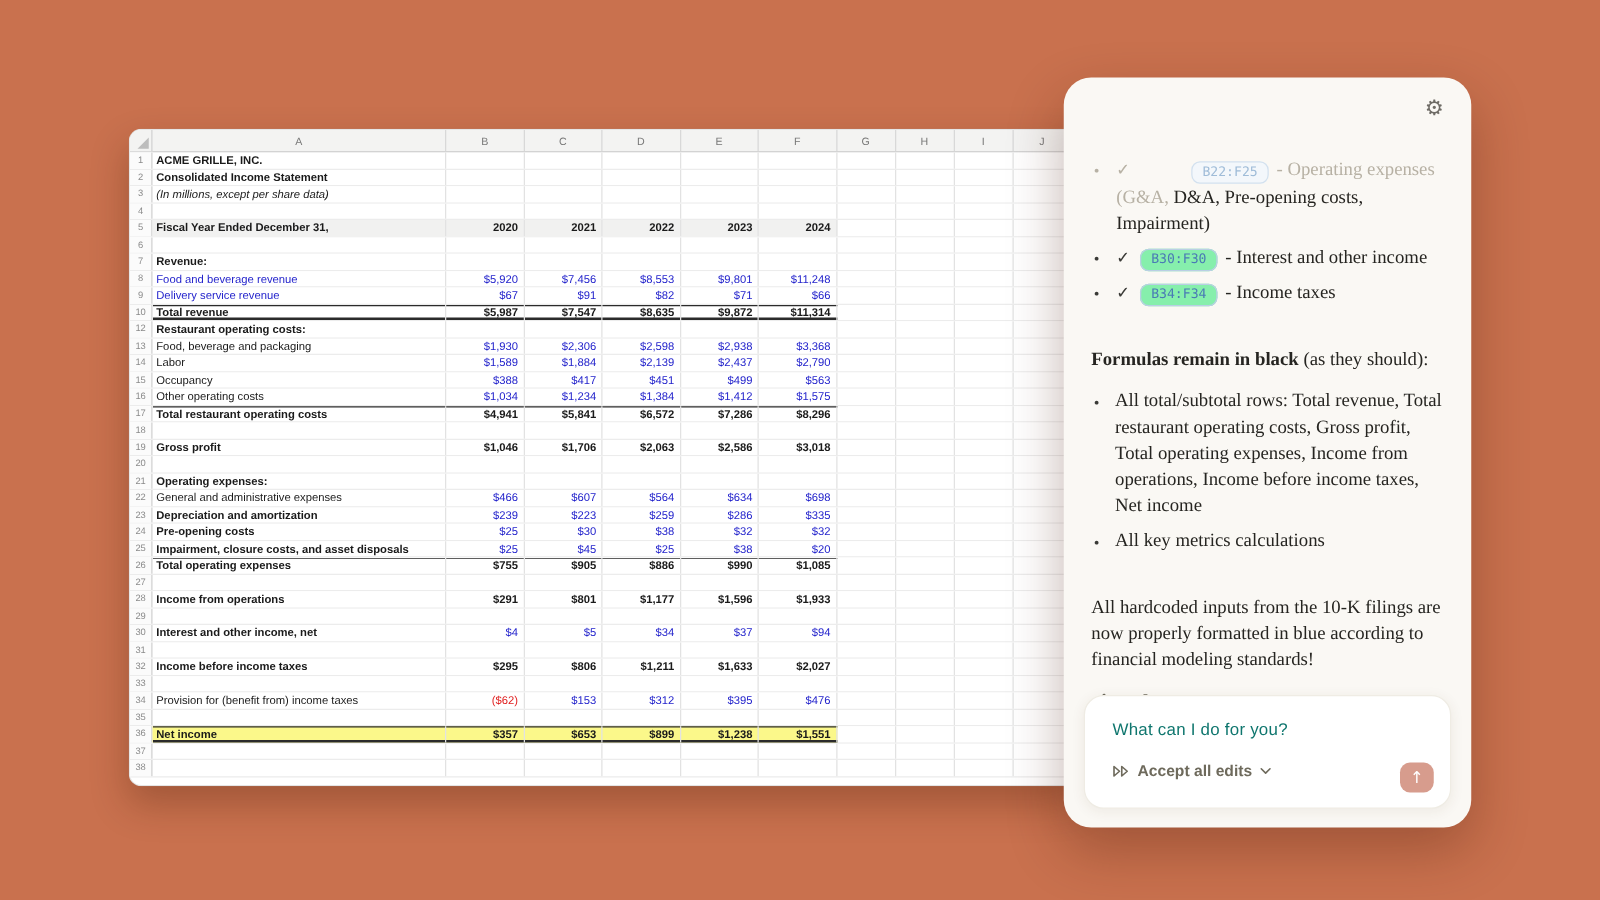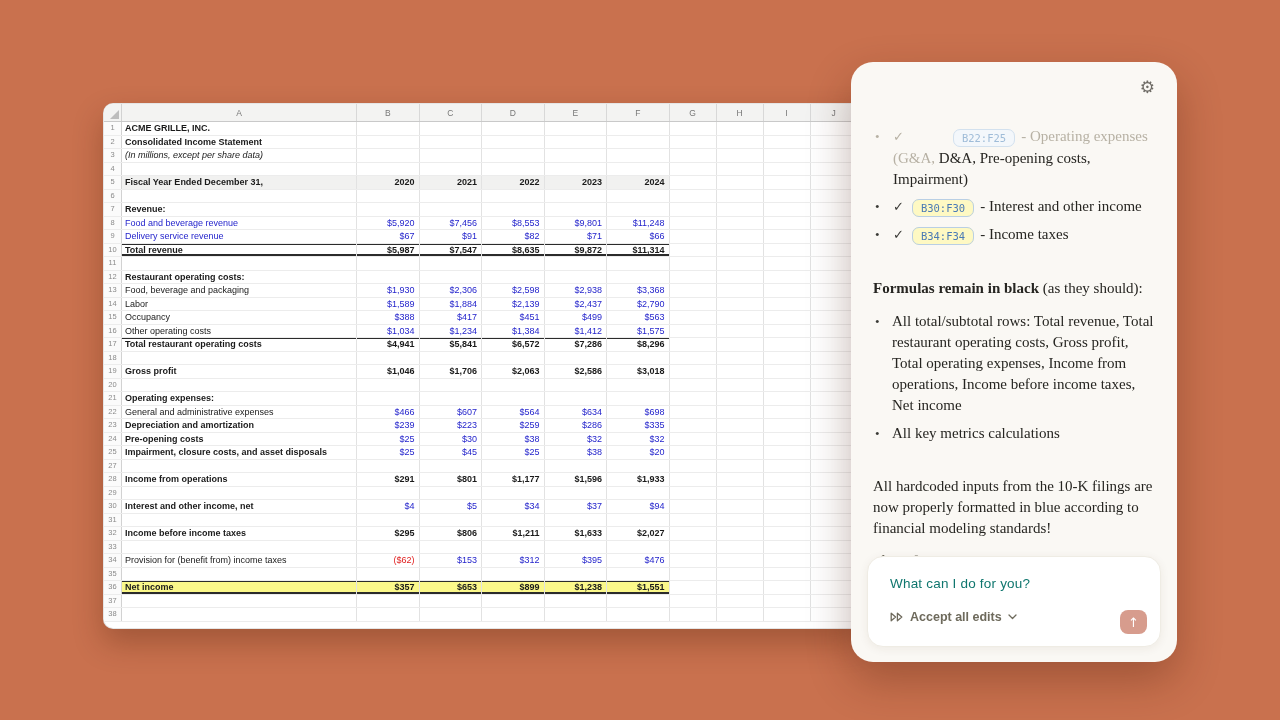--- a/index.html
+++ b/index.html
@@ -50,21 +50,21 @@
     font-family:"DejaVu Sans", sans-serif; line-height:1; }
   .panel-msg{ position:absolute; left:22px; right:20px; top:64px;
     font-family:"Liberation Serif","DejaVu Serif",serif; font-size:15px; line-height:21px; color:#262521; }
 
   ul.check-list{ list-style:none; }
   ul.check-list li{ position:relative; padding-left:20px; margin-bottom:6px; }
   ul.check-list .bullet{ position:absolute; left:2px; top:0; font-size:13px; color:#3a3a36; }
   ul.check-list .check{ margin-right:8px; color:#3a3a36; font-family:"DejaVu Sans",sans-serif; font-size:13px; }
   .chip{
     font-family:"DejaVu Sans Mono",monospace; font-size:10.5px; color:var(--chip,#4A7AB5);
-    background:#fef9c3; border:1px solid #B9CFE4; border-radius:7px; padding:1.5px 8px 2.5px;
+    background:#86efac; border:1px solid #B9CFE4; border-radius:7px; padding:1.5px 8px 2.5px;
     margin-right:6px; white-space:nowrap;
   }
   .fade, ul.check-list li.first .bullet, ul.check-list li.first .check{ color:#b7b1a4; }
   .chip.fade{ color:#9FBCD8; background:#F3F7FB; border-color:#D3E1EE;margin-left:41px; }
 
   .para{ margin-top:32px; }
   .para strong{ font-weight:bold; }
 
   ul.plain-list{ list-style:none; margin-top:12px; }
   ul.plain-list li{ position:relative; padding-left:19px; margin-bottom:7px; }
@@ -256,35 +256,20 @@
           <div class="cv b">$8,635</div>
           <div class="cv b">$9,872</div>
           <div class="cv b">$11,314</div>
         </div>
         <div class="cg"></div>
         <div class="cg"></div>
         <div class="cg"></div>
         <div class="cg"></div>
       </div>
       <div class="srow">
-        <div class="rn">11</div>
-        <div class="abf">
-          <div class="cA"></div>
-          <div class="cv"></div>
-          <div class="cv"></div>
-          <div class="cv"></div>
-          <div class="cv"></div>
-          <div class="cv"></div>
-        </div>
-        <div class="cg"></div>
-        <div class="cg"></div>
-        <div class="cg"></div>
-        <div class="cg"></div>
-      </div>
-      <div class="srow">
         <div class="rn">12</div>
         <div class="abf">
           <div class="cA b">Restaurant operating costs:</div>
           <div class="cv"></div>
           <div class="cv"></div>
           <div class="cv"></div>
           <div class="cv"></div>
           <div class="cv"></div>
         </div>
         <div class="cg"></div>
@@ -474,20 +459,35 @@
       </div>
       <div class="srow">
         <div class="rn">25</div>
         <div class="abf">
           <div class="cA b">Impairment, closure costs, and asset disposals</div>
           <div class="cv blue">$25</div>
           <div class="cv blue">$45</div>
           <div class="cv blue">$25</div>
           <div class="cv blue">$38</div>
           <div class="cv blue">$20</div>
+        </div>
+        <div class="cg"></div>
+        <div class="cg"></div>
+        <div class="cg"></div>
+        <div class="cg"></div>
+      </div>
+      <div class="srow">
+        <div class="rn">26</div>
+        <div class="abf bt1">
+          <div class="cA b">Total operating expenses</div>
+          <div class="cv b">$755</div>
+          <div class="cv b">$905</div>
+          <div class="cv b">$886</div>
+          <div class="cv b">$990</div>
+          <div class="cv b">$1,085</div>
         </div>
         <div class="cg"></div>
         <div class="cg"></div>
         <div class="cg"></div>
         <div class="cg"></div>
       </div>
       <div class="srow">
         <div class="rn">27</div>
         <div class="abf">
           <div class="cA"></div>

